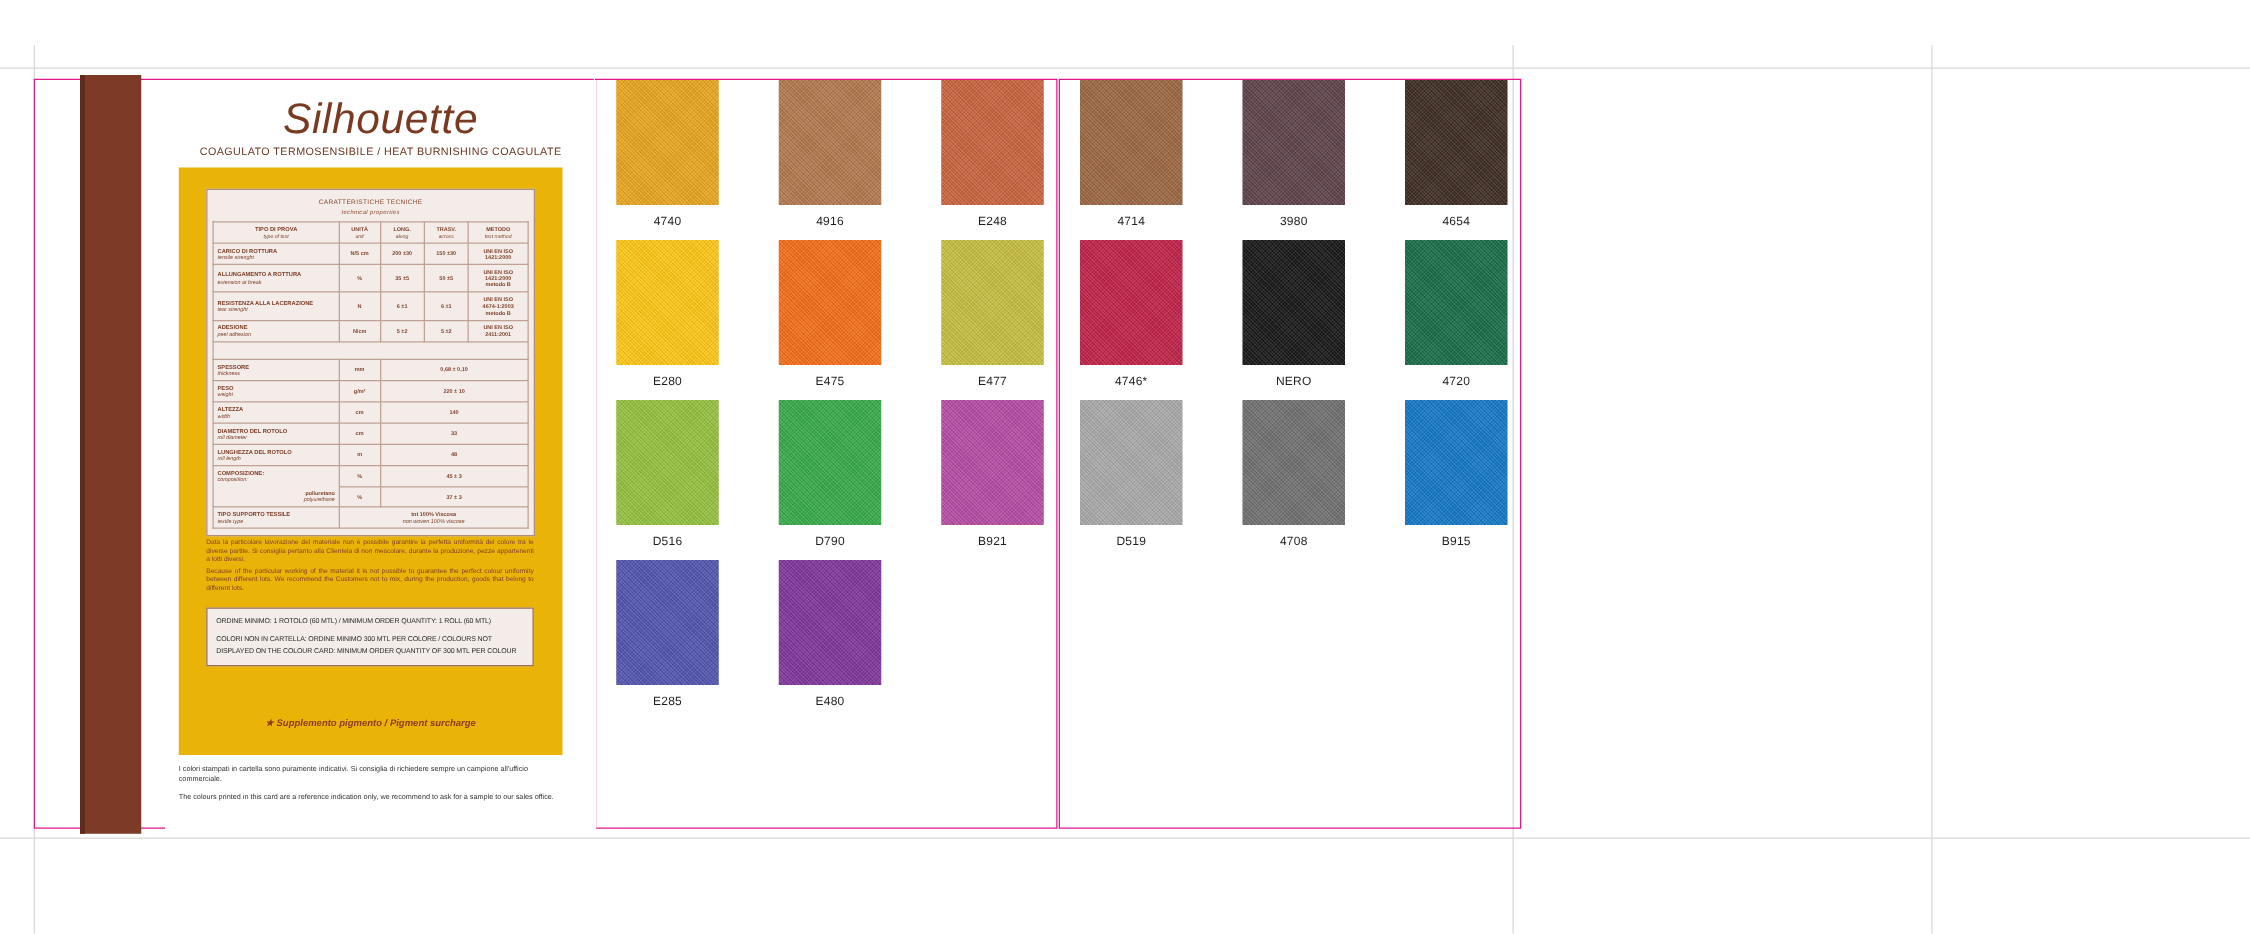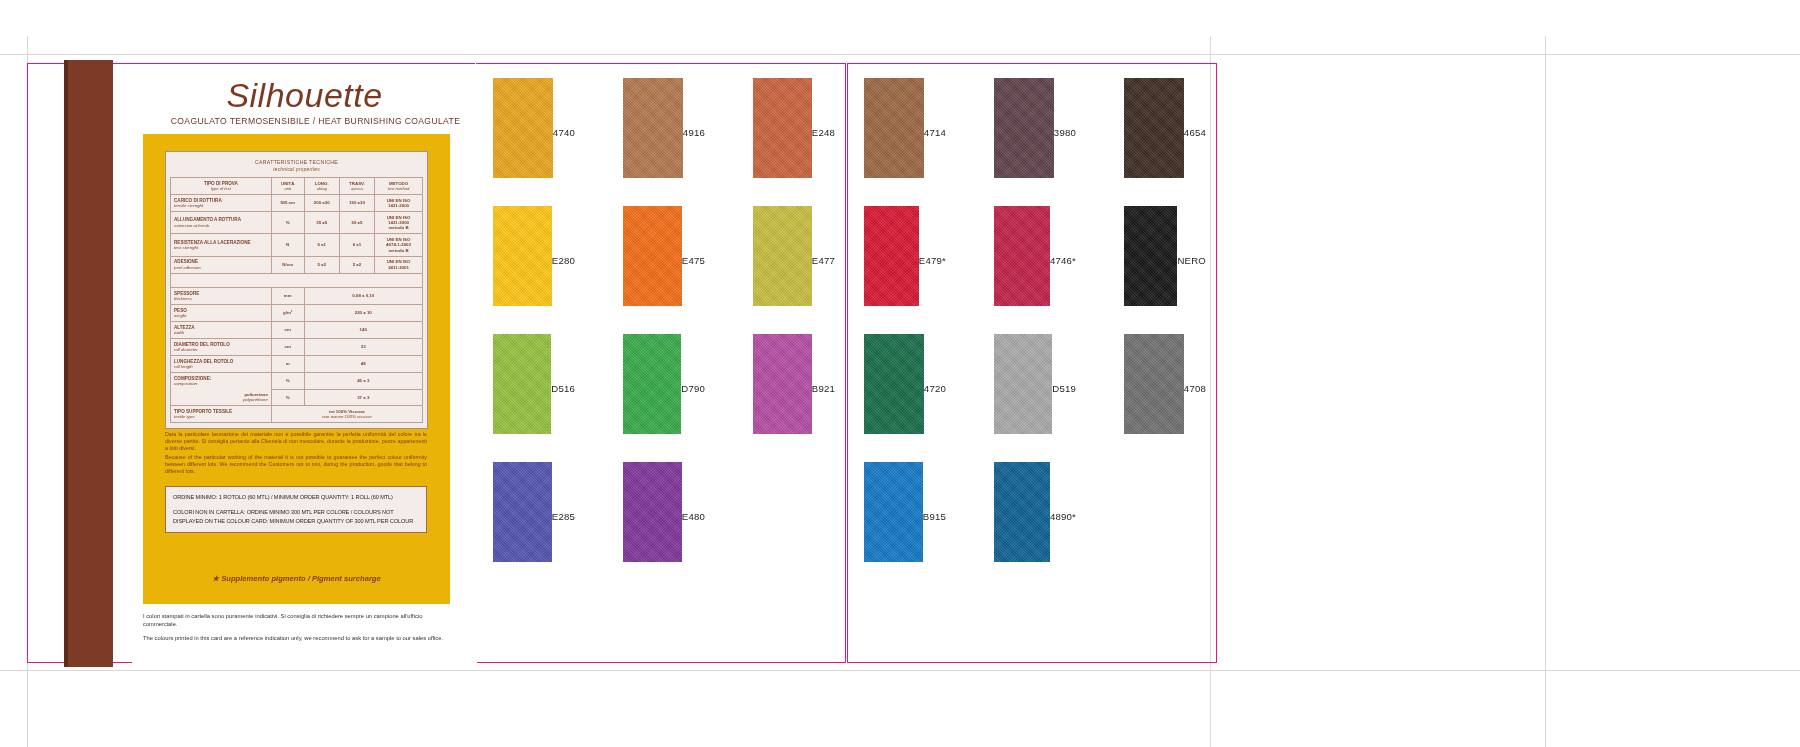--- a/index.html
+++ b/index.html
@@ -71,21 +71,21 @@
     text-align: center;
     font-family: "Liberation Sans", sans-serif;
     font-size: 34px;
     font-style: italic;
     font-weight: 400;
     color: #7a3a22;
     letter-spacing: 0.5px;
   }
   #subtitle {
     position: absolute;
-    left: 11px; top: 52px;
+    left: 0; top: 52px;
     width: 345px;
     text-align: center;
     font-size: 8.6px;
     letter-spacing: 0.35px;
     color: #6a3520;
   }
 
   
   #beige-card {
     position: absolute;
@@ -212,21 +212,21 @@
     display: grid;
     grid-template-columns: repeat(3, 1fr);
     grid-auto-rows: 128px;
     column-gap: 18px;
     row-gap: 0px;
     justify-items: center;
   }
   .swatch-cell {
     width: 82px;
     display: flex;
-    flex-direction: row;
+    flex-direction: column;
     align-items: center;
   }
   .chip {
     width: 82px;
     height: 100px;
     background-size: 4px 4px, 4px 4px, 100% 100%;
     background-blend-mode: overlay, overlay, normal;
     position: relative;
   }
   .chip::after {
@@ -523,24 +523,20 @@
         </div>
         <div class="swatch-cell">
           <div class="chip" style="background-color: rgb(92, 64, 72);"></div>
           <div class="chip-label">3980</div>
         </div>
         <div class="swatch-cell">
           <div class="chip" style="background-color: rgb(59, 42, 32);"></div>
           <div class="chip-label">4654</div>
         </div>
         <div class="swatch-cell">
-          <div class="chip" style="background-color: rgb(214, 21, 47);"></div>
-          <div class="chip-label">E479*</div>
-        </div>
-        <div class="swatch-cell">
           <div class="chip" style="background-color: rgb(191, 31, 70);"></div>
           <div class="chip-label">4746*</div>
         </div>
         <div class="swatch-cell">
           <div class="chip" style="background-color: rgb(21, 21, 21);"></div>
           <div class="chip-label">NERO</div>
         </div>
         <div class="swatch-cell">
           <div class="chip" style="background-color: rgb(22, 107, 69);"></div>
           <div class="chip-label">4720</div>
@@ -550,20 +546,16 @@
           <div class="chip-label">D519</div>
         </div>
         <div class="swatch-cell">
           <div class="chip" style="background-color: rgb(110, 110, 110);"></div>
           <div class="chip-label">4708</div>
         </div>
         <div class="swatch-cell">
           <div class="chip" style="background-color: rgb(18, 118, 196);"></div>
           <div class="chip-label">B915</div>
         </div>
-        <div class="swatch-cell">
-          <div class="chip" style="background-color: rgb(11, 95, 146);"></div>
-          <div class="chip-label">4890*</div>
-        </div>
       </div>
   </div>
 
 </div>
 
 </body></html>

